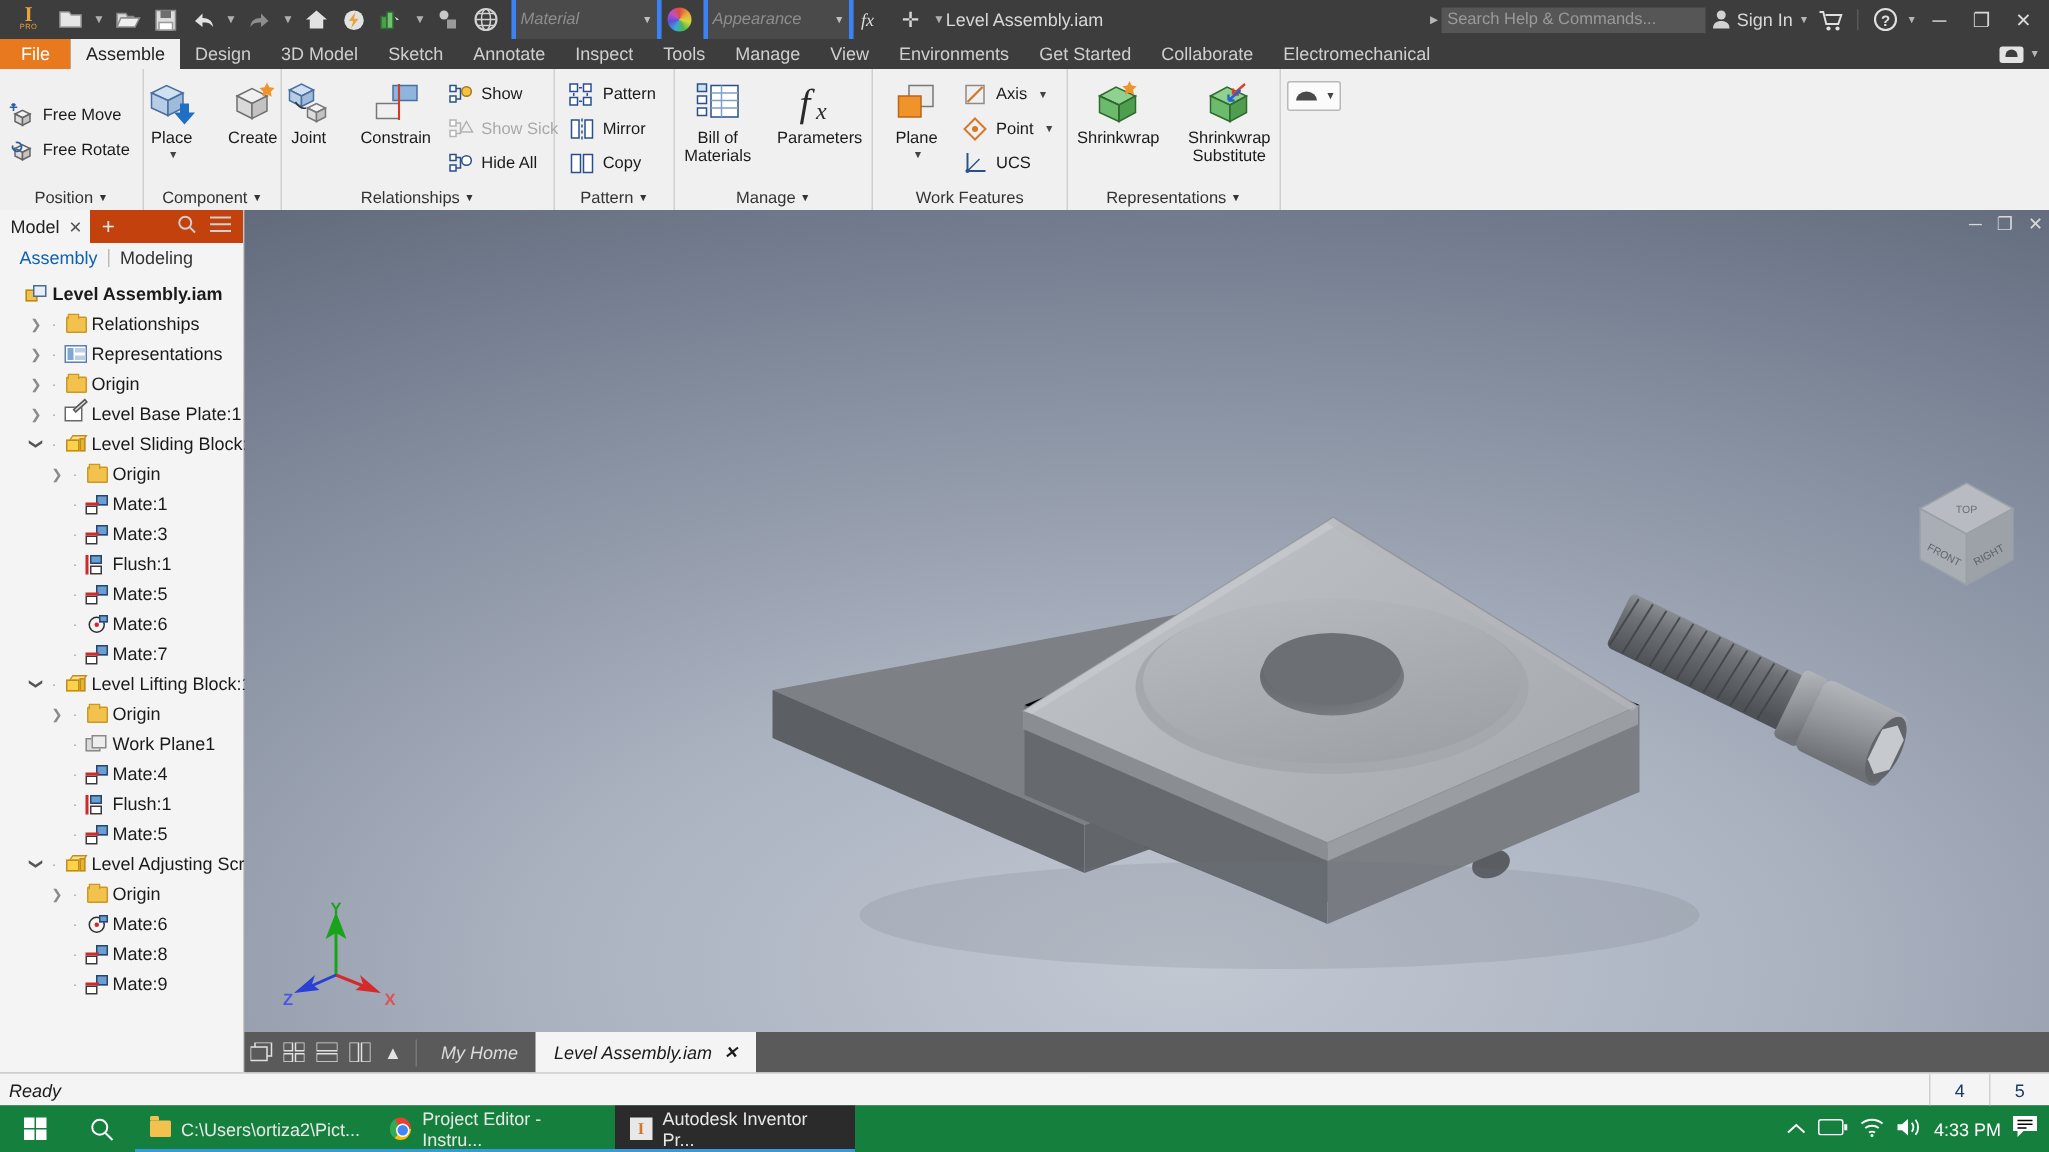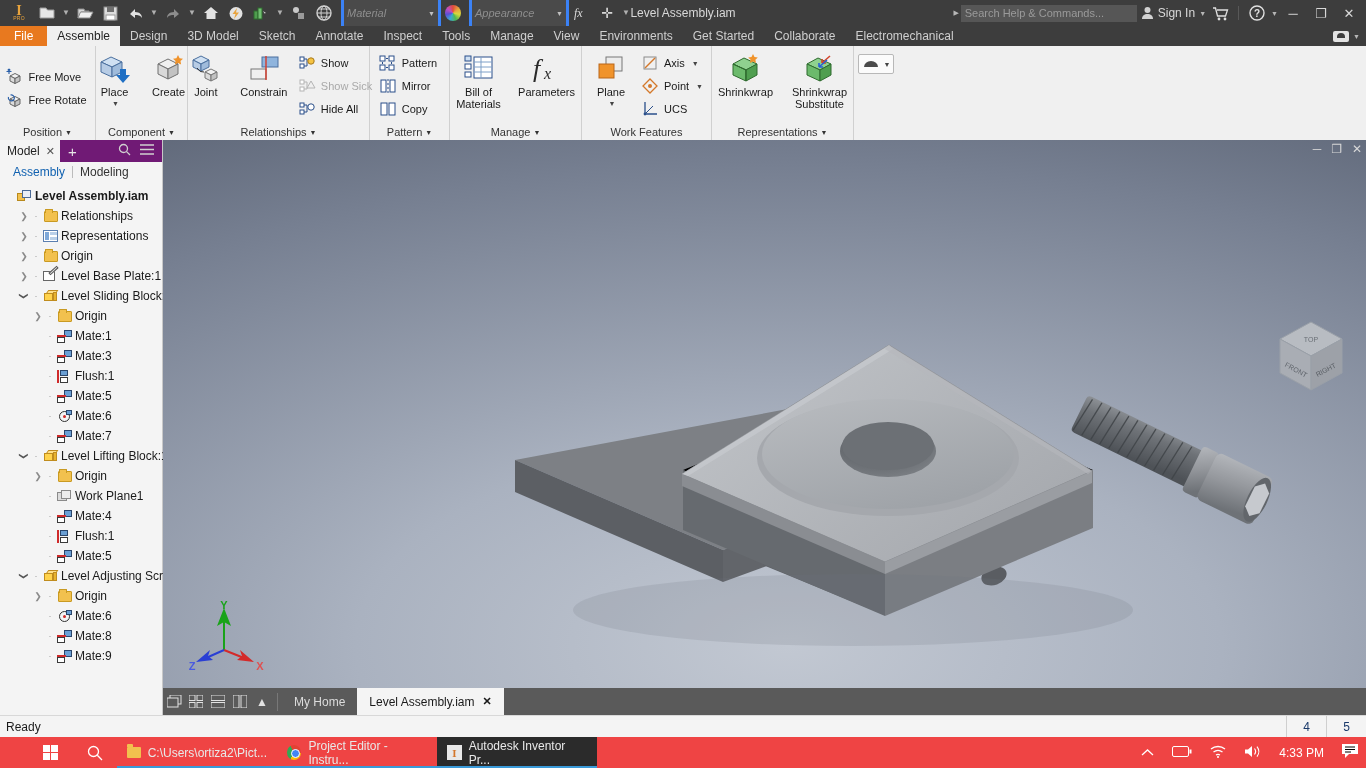--- a/index.html
+++ b/index.html
@@ -97,21 +97,21 @@
   .btn-sm.disabled { color:#a9a9a9; }
   .btn-sm .g { width:18px; height:18px; display:flex; align-items:center; justify-content:center; }
   .tri-small { font-size:7px; color:#444; margin-left:2px; }
 
   
   .browser {
     position:absolute; top:140px; left:0; width:163px; height:575px;
     background:#f4f4f4; border-right:1px solid #c8c8c8;
   }
   .browser-head {
-    height:22px; background:#701a75; display:flex; align-items:center; color:#e0e0e0; font-size:12px;
+    height:22px; background:#c2410c; display:flex; align-items:center; color:#e0e0e0; font-size:12px;
   }
   .bh-tab { background:#f4f4f4; color:#222; height:22px; display:flex; align-items:center;
             padding:0 5px 0 7px; gap:6px; }
   .bh-close { font-size:11px; color:#555; }
   .bh-plus { color:#e6e6e6; font-size:15px; padding:0 8px; }
   .bh-right { margin-left:auto; display:flex; align-items:center; gap:9px; padding-right:8px; }
   .subtabs { height:20px; display:flex; align-items:center; font-size:12px; padding-left:6px;
              background:#f4f4f4; gap:0; }
   .subtab { padding:0 7px; color:#333; }
   .subtab.active { color:#1061b0; }
@@ -200,53 +200,53 @@
 
   
   .doctabs {
     position:absolute; top:688px; left:163px; width:1203px; height:27px;
     background:#5a5a5a; display:flex; align-items:center;
   }
   .dt-ico { width:22px; height:27px; display:flex; align-items:center; justify-content:center;
             color:#e2e2e2; font-size:12px; }
   .dt-div { width:1px; height:18px; background:#787878; margin:0 4px; }
   .dt-tab { height:27px; display:flex; align-items:center; padding:0 12px; gap:8px;
-            color:#dcdcdc; font-size:12px; }
+            color:#dcdcdc; font-size:12px;font-style:italic; }
   .dt-tab.active { background:#f4f4f4; color:#1a1a1a; }
   .dt-x { font-size:11px; font-weight:bold; }
 
   
   .statusbar {
     position:absolute; top:715px; left:0; width:1366px; height:22px;
     background:#f4f4f4; display:flex; align-items:center; border-top:1px solid #d8d8d8;
   }
-  .sb-text { padding-left:6px; font-size:12px; color:#1a1a1a; }
+  .sb-text { padding-left:6px; font-size:12px; color:#1a1a1a;font-style:italic; }
   .sb-cells { margin-left:auto; display:flex; height:22px; }
   .sb-cell { width:40px; display:flex; align-items:center; justify-content:center;
              border-left:1px solid #cfcfcf; font-size:12px; color:#1a3a6b; }
 
   
   .taskbar {
     position:absolute; top:737px; left:0; width:1366px; height:31px;
-    background:#ef4444; display:flex; align-items:flex-end;padding-left:27px;
+    background:#15803d; display:flex; align-items:flex-end;
   }
   .tb-start { width:46px; height:31px; display:flex; align-items:center; justify-content:center; }
   .winlogo { width:15px; height:15px; display:grid; grid-template-columns:7px 7px;
              grid-template-rows:7px 7px; gap:1px; }
   .winlogo i { background:#fff; display:block; }
   .tb-search { width:44px; height:31px; display:flex; align-items:center; justify-content:center;
                color:#fff; font-size:14px; }
   .tb-item {
     height:31px; display:flex; align-items:center; gap:7px; padding:0 10px;
     color:#e8e8e8; font-size:12px; position:relative; max-width:160px;
   }
   .tb-item.active { background:#2b2b2b; }
   .tb-item:after { content:""; position:absolute; left:0; right:0; bottom:0; height:2px;
                    background:#3a9ad9; }
-  .tb-right { margin-left:auto; display:flex; align-items:center; height:31px; gap:18px;
+  .tb-right { margin-left:auto; display:flex; align-items:center; height:31px; gap:8px;
               padding-right:8px; color:#fff; font-size:12px; }
   .tb-clock { font-size:12px; }
   .mini-folder { width:14px; height:11px; background:#f2c14e; border-radius:1px; position:relative;}
   .mini-folder:before{content:"";position:absolute;top:-3px;left:0;width:6px;height:3px;
       background:#f2c14e;border-radius:1px 1px 0 0;}
   .chrome-ico { width:15px; height:15px; border-radius:50%;
       background: conic-gradient(from -30deg, #e34133 0deg 120deg, #fbbc04 120deg 240deg, #34a853 240deg 360deg);
       position:relative; }
   .chrome-ico:after{content:"";position:absolute;left:4px;top:4px;width:7px;height:7px;
       border-radius:50%;background:#4285f4;border:1px solid #fff;}

